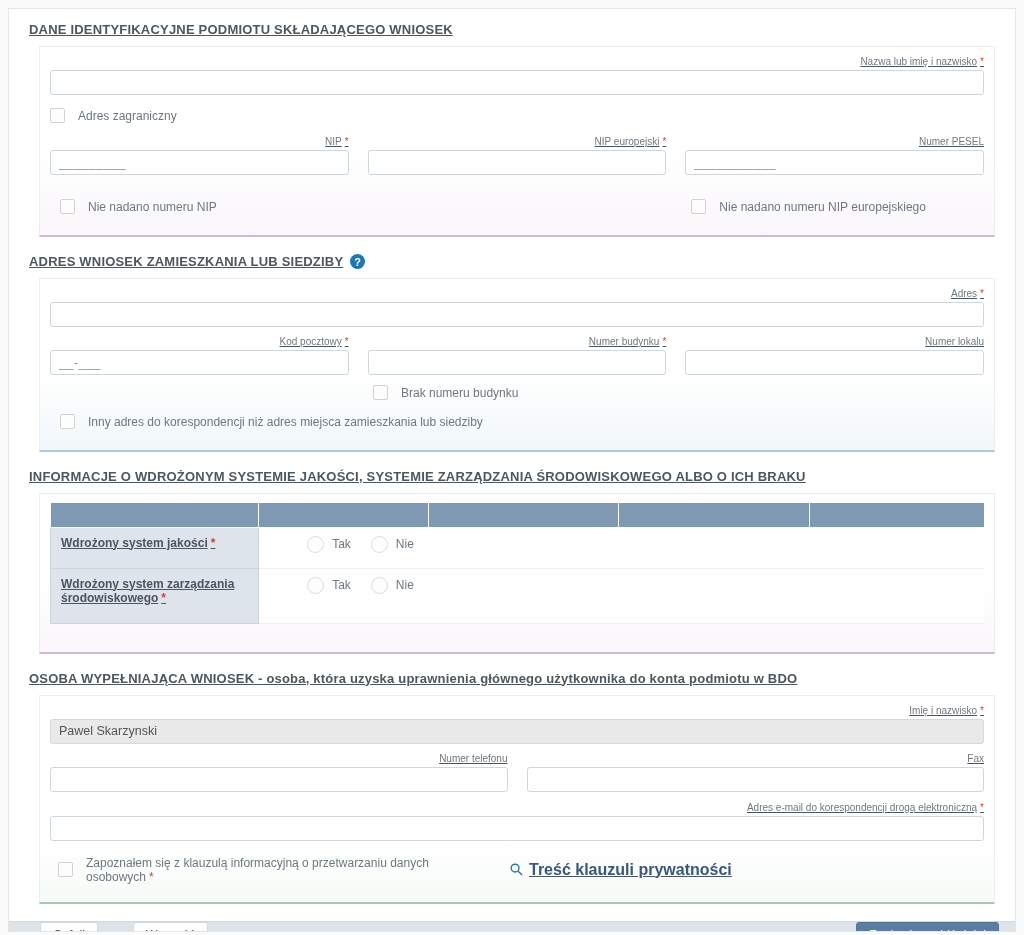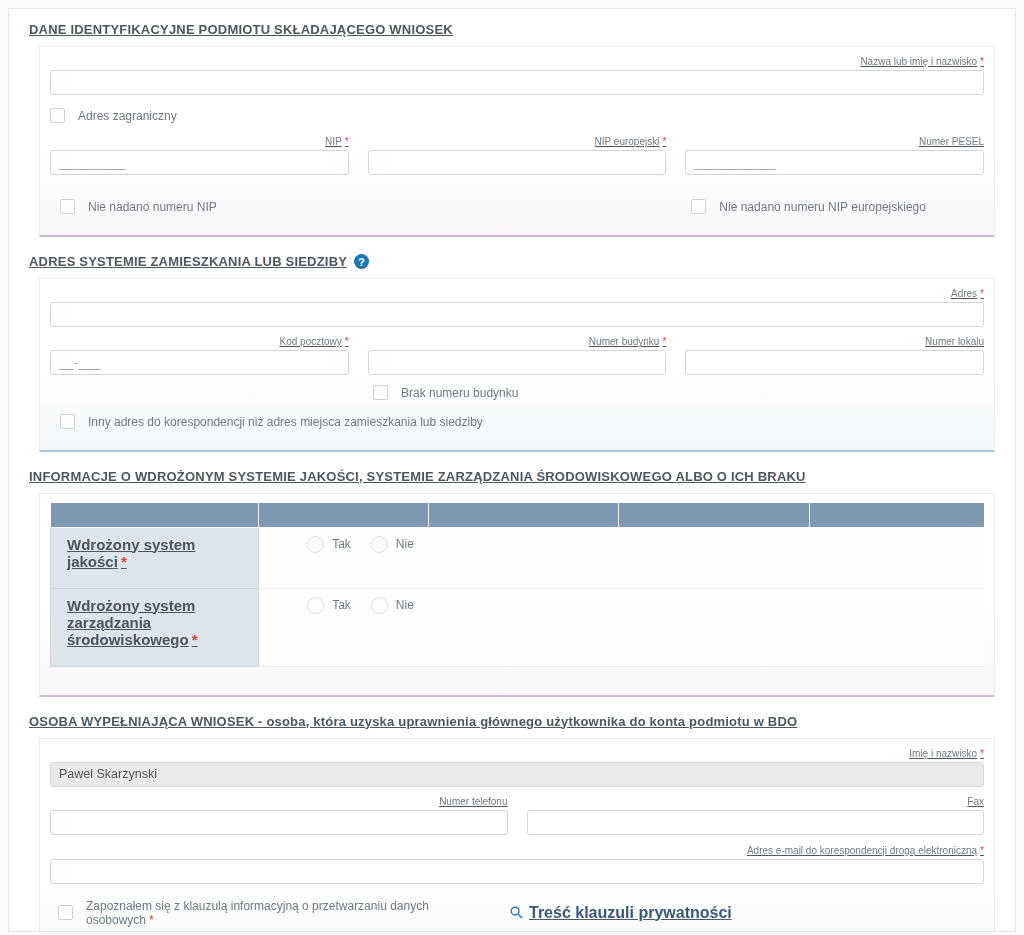--- a/index.html
+++ b/index.html
@@ -118,24 +118,24 @@
   table.sys thead th {
     background: #7f99b5;
     height: 24px;
     border-right: 1px solid #fbfbfb;
     border-bottom: 1px solid #fbfbfb;
   }
   table.sys thead th:last-child { border-right: none; }
   table.sys td.label-cell {
     background: #dde4ec;
     border: 1px solid #ccd5de;
-    font-size: 15px;
+    font-size: 12px;
     font-weight: 700;
     color: #4a5560;
-    padding: 8px 10px 18px 16px;
+    padding: 8px 10px 18px 10px;
     vertical-align: top;
   }
   table.sys td.radio-cell {
     background: #fefefe;
     border-top: 1px solid #f0f0f0;
     border-bottom: 1px solid #f0f0f0;
     padding: 8px 0 8px 48px;
     vertical-align: top;
   }
   .radio-group { display: inline-flex; align-items: center; gap: 8px; }
@@ -242,21 +242,21 @@
               <span class="box"></span>
               <span class="check-label">Nie nadano numeru NIP europejskiego</span>
             </span>
           </div>
         </div>
       </div>
     </div>
 
     <div class="section">
       <h2 class="section-title">
-        <span>ADRES SYSTEMIE ZAMIESZKANIA LUB SIEDZIBY</span>
+        <span>ADRES WNIOSEK ZAMIESZKANIA LUB SIEDZIBY</span>
         <span class="help-icon">?</span>
       </h2>
       <div class="card blue">
         <label class="field-label"><span>Adres</span><span class="req">*</span></label>
         <input type="text" style="">
 
         <div class="row3">
           <div class="col">
             <label class="field-label"><span>Kod pocztowy</span><span class="req">*</span></label>
             <input type="text" placeholder="__-___" style="">

